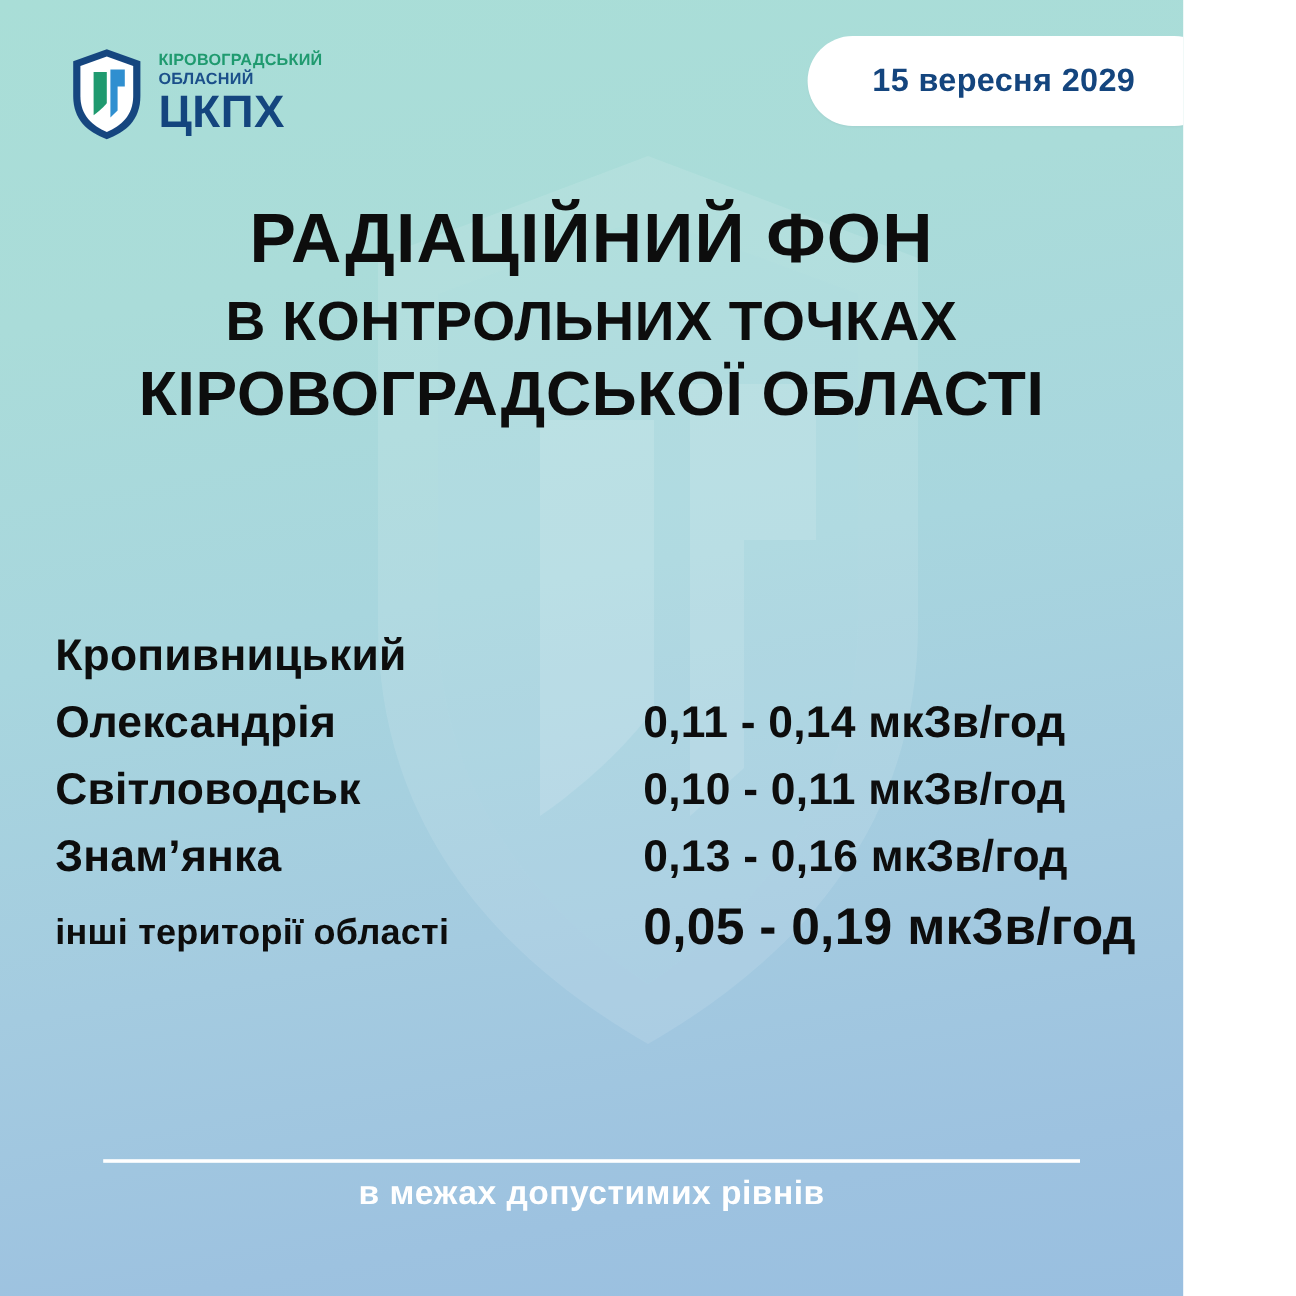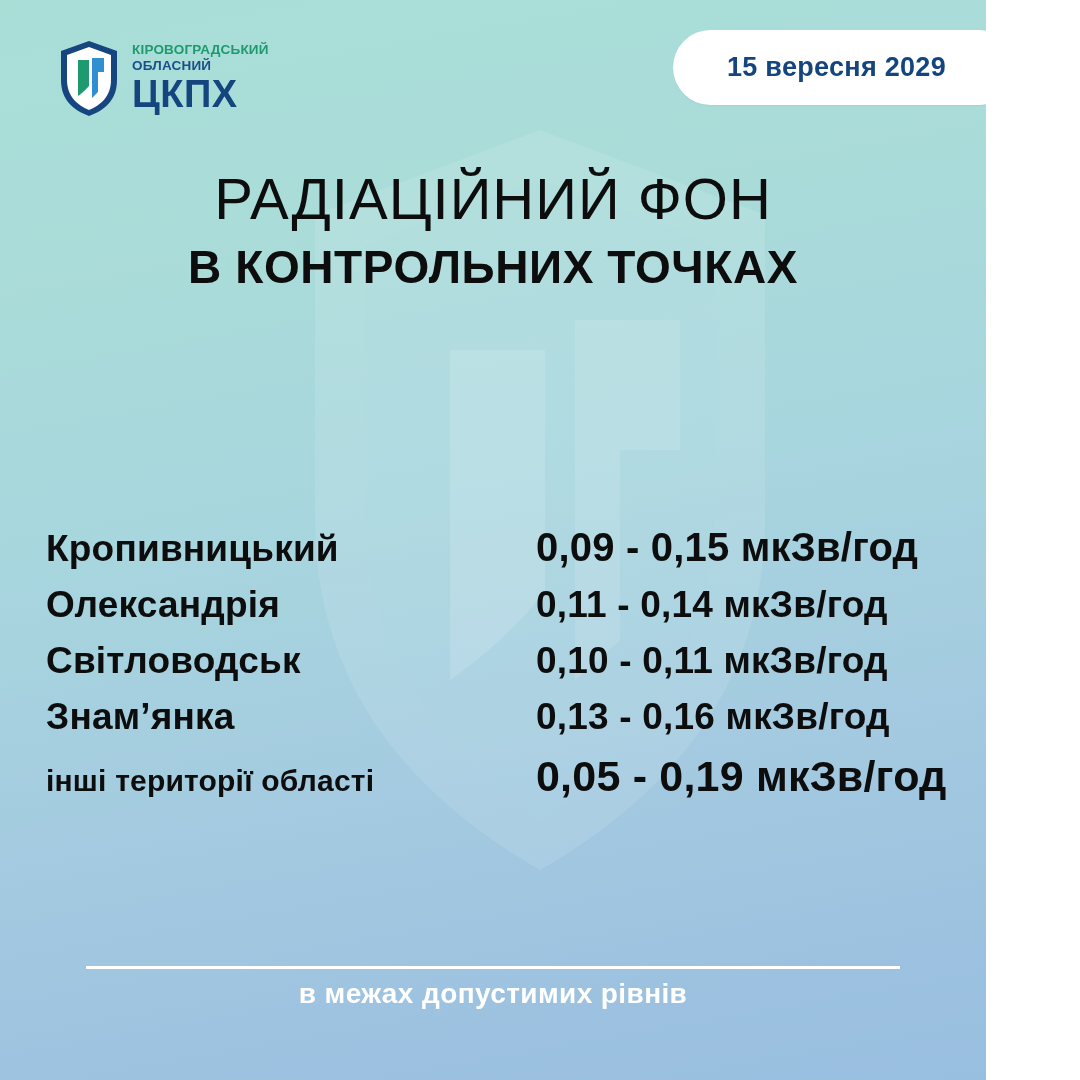--- a/index.html
+++ b/index.html
@@ -76,21 +76,21 @@
   .title-block {
     position: absolute;
     left: 0;
     right: 0;
     top: 168px;
     text-align: center;
     color: #0d0d0d;
   }
   .title-1 {
     font-size: 58px;
-    font-weight: 400;
+    font-weight: 700;
     letter-spacing: 1px;
     line-height: 1.08;
   }
   .title-2 {
     font-size: 46px;
     font-weight: 800;
     letter-spacing: 0.6px;
     line-height: 1.25;
     margin-top: 8px;
   }
@@ -180,26 +180,26 @@
     </div>
   </div>
 
   <div class="date-pill">
     <span>15 вересня 2029</span>
   </div>
 
   <div class="title-block">
     <div class="title-1">РАДІАЦІЙНИЙ ФОН</div>
     <div class="title-2">В КОНТРОЛЬНИХ ТОЧКАХ</div>
+    <div class="title-3">КІРОВОГРАДСЬКОЇ ОБЛАСТІ</div>
   </div>
 
   <div class="rows">
     <div class="row r1">
       <div class="place">Кропивницький</div>
-      <div class="value">0,09 - 0,15 мкЗв/год</div>
     </div>
     <div class="row r2">
       <div class="place">Олександрія</div>
       <div class="value">0,11 - 0,14 мкЗв/год</div>
     </div>
     <div class="row r3">
       <div class="place">Світловодськ</div>
       <div class="value">0,10 - 0,11 мкЗв/год</div>
     </div>
     <div class="row r4">

